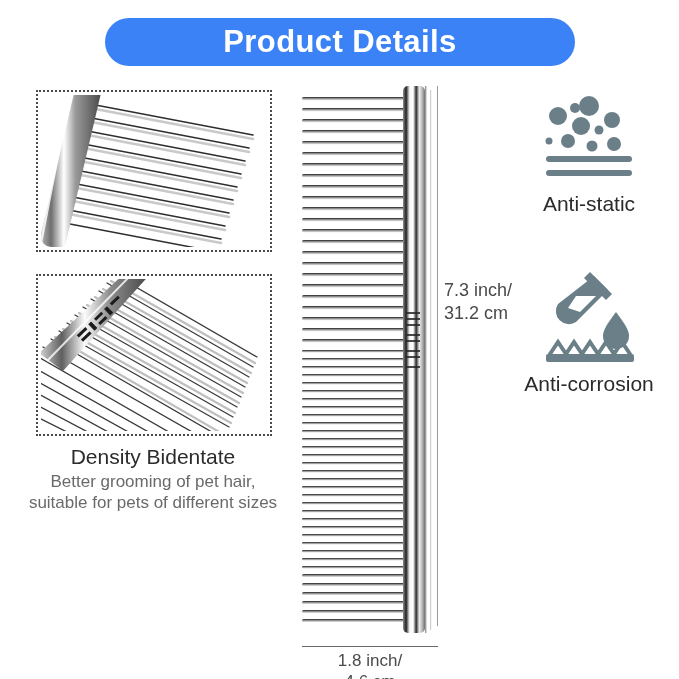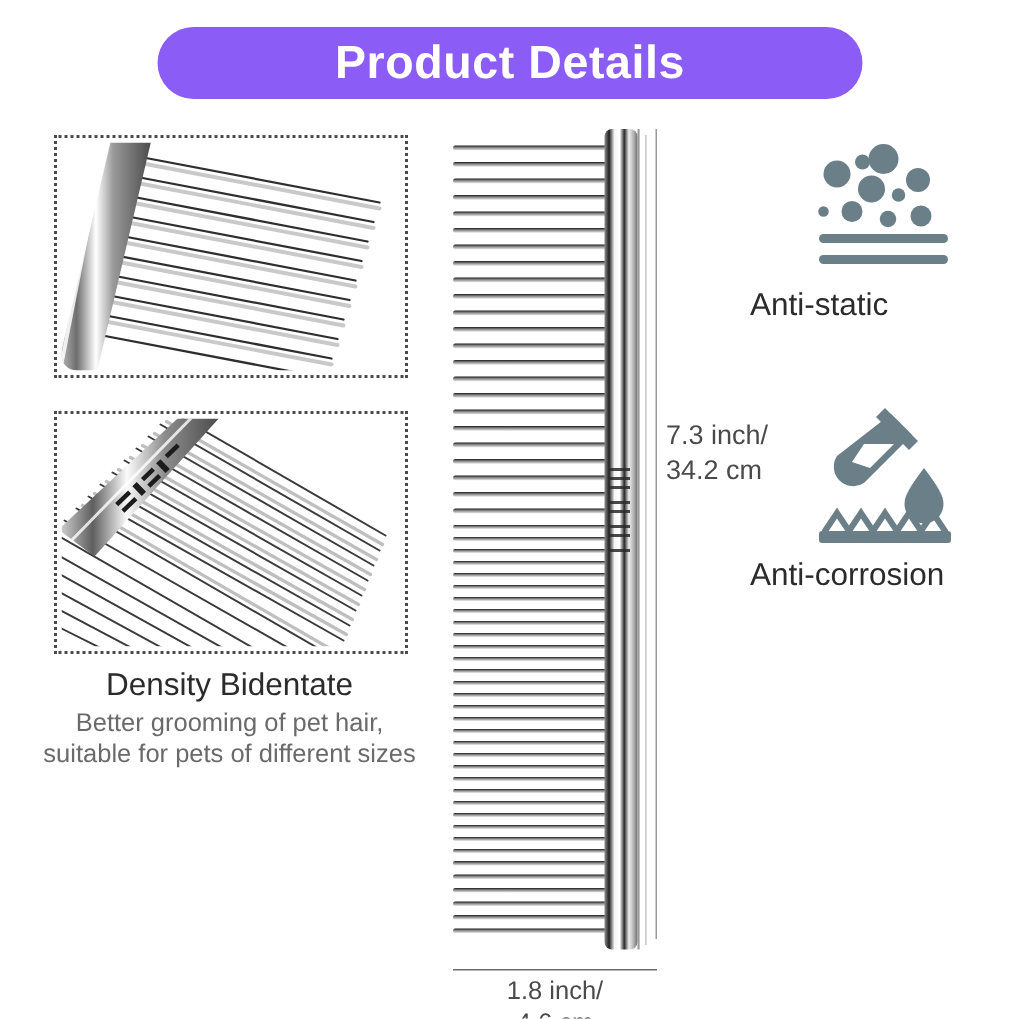--- a/index.html
+++ b/index.html
@@ -1,21 +1,21 @@
 <!DOCTYPE html>
 <html><head>
 <meta charset="utf-8">
 <style>
   html,body{margin:0;padding:0;}
   body{width:679px;height:679px;background:#ffffff;
        font-family:"Liberation Sans",sans-serif;overflow:hidden;position:relative;}
 
   
   .banner{position:absolute;left:105px;top:18px;width:470px;height:48px;
-          background:#8b5cf6;border-radius:24px;display:flex;align-items:center;
+          background:#3b82f6;border-radius:24px;display:flex;align-items:center;
           justify-content:center;}
   .banner-text{color:#ffffff;font-size:31px;font-weight:bold;letter-spacing:.4px;}
 
   
   .left-col{position:absolute;left:18px;top:90px;width:270px;}
 
   .detail-box{width:232px;height:158px;border:2px dotted #4a4a4a;
               margin-left:18px;position:relative;overflow:hidden;background:#fff;}
   .detail-box .inner{position:absolute;left:3px;top:3px;right:3px;bottom:3px;
               border-radius:10px;overflow:hidden;}
@@ -31,21 +31,21 @@
   .comb-wrap svg{display:block;}
 
   .dim-h{position:absolute;left:444px;top:279px;font-size:18px;color:#4a4a4a;
          line-height:1.25;}
   .dim-w{position:absolute;left:300px;top:630px;width:140px;text-align:center;
          font-size:17px;color:#4a4a4a;line-height:1.25;margin-top:16px;}
   .dim-w .rule{height:1px;background:#6a6a6a;width:136px;margin:0 auto 3px auto;}
 
   
   .right-col{position:absolute;left:500px;top:92px;width:178px;}
-  .feature{}
+  .feature{text-align:center;}
   .feature .ico{height:96px;display:flex;align-items:center;justify-content:center;}
   .feature .ico svg{display:block;}
   .feature .lbl{font-size:21px;color:#2b2b2b;margin-top:4px;}
   .f-gap{height:28px;}
 </style>
 </head>
 <body>
 
 <div class="banner">
   <span class="banner-text">Product Details</span>
@@ -260,21 +260,21 @@
       <rect x="110" y="282" width="14" height="2"></rect>
     </g>
   </svg>
 </div>
 
 <div style="position:absolute;left:437px;top:86px;width:1px;height:540px;
             background:#9a9a9a;"></div>
 
 <div class="dim-h">
   <div>7.3 inch/</div>
-  <div>34.2 cm</div>
+  <div>31.2 cm</div>
 </div>
 
 <div class="dim-w">
   <div class="rule"></div>
   <div>1.8 inch/</div>
   <div>4.6 cm</div>
 </div>
 
 <div class="right-col">
 

